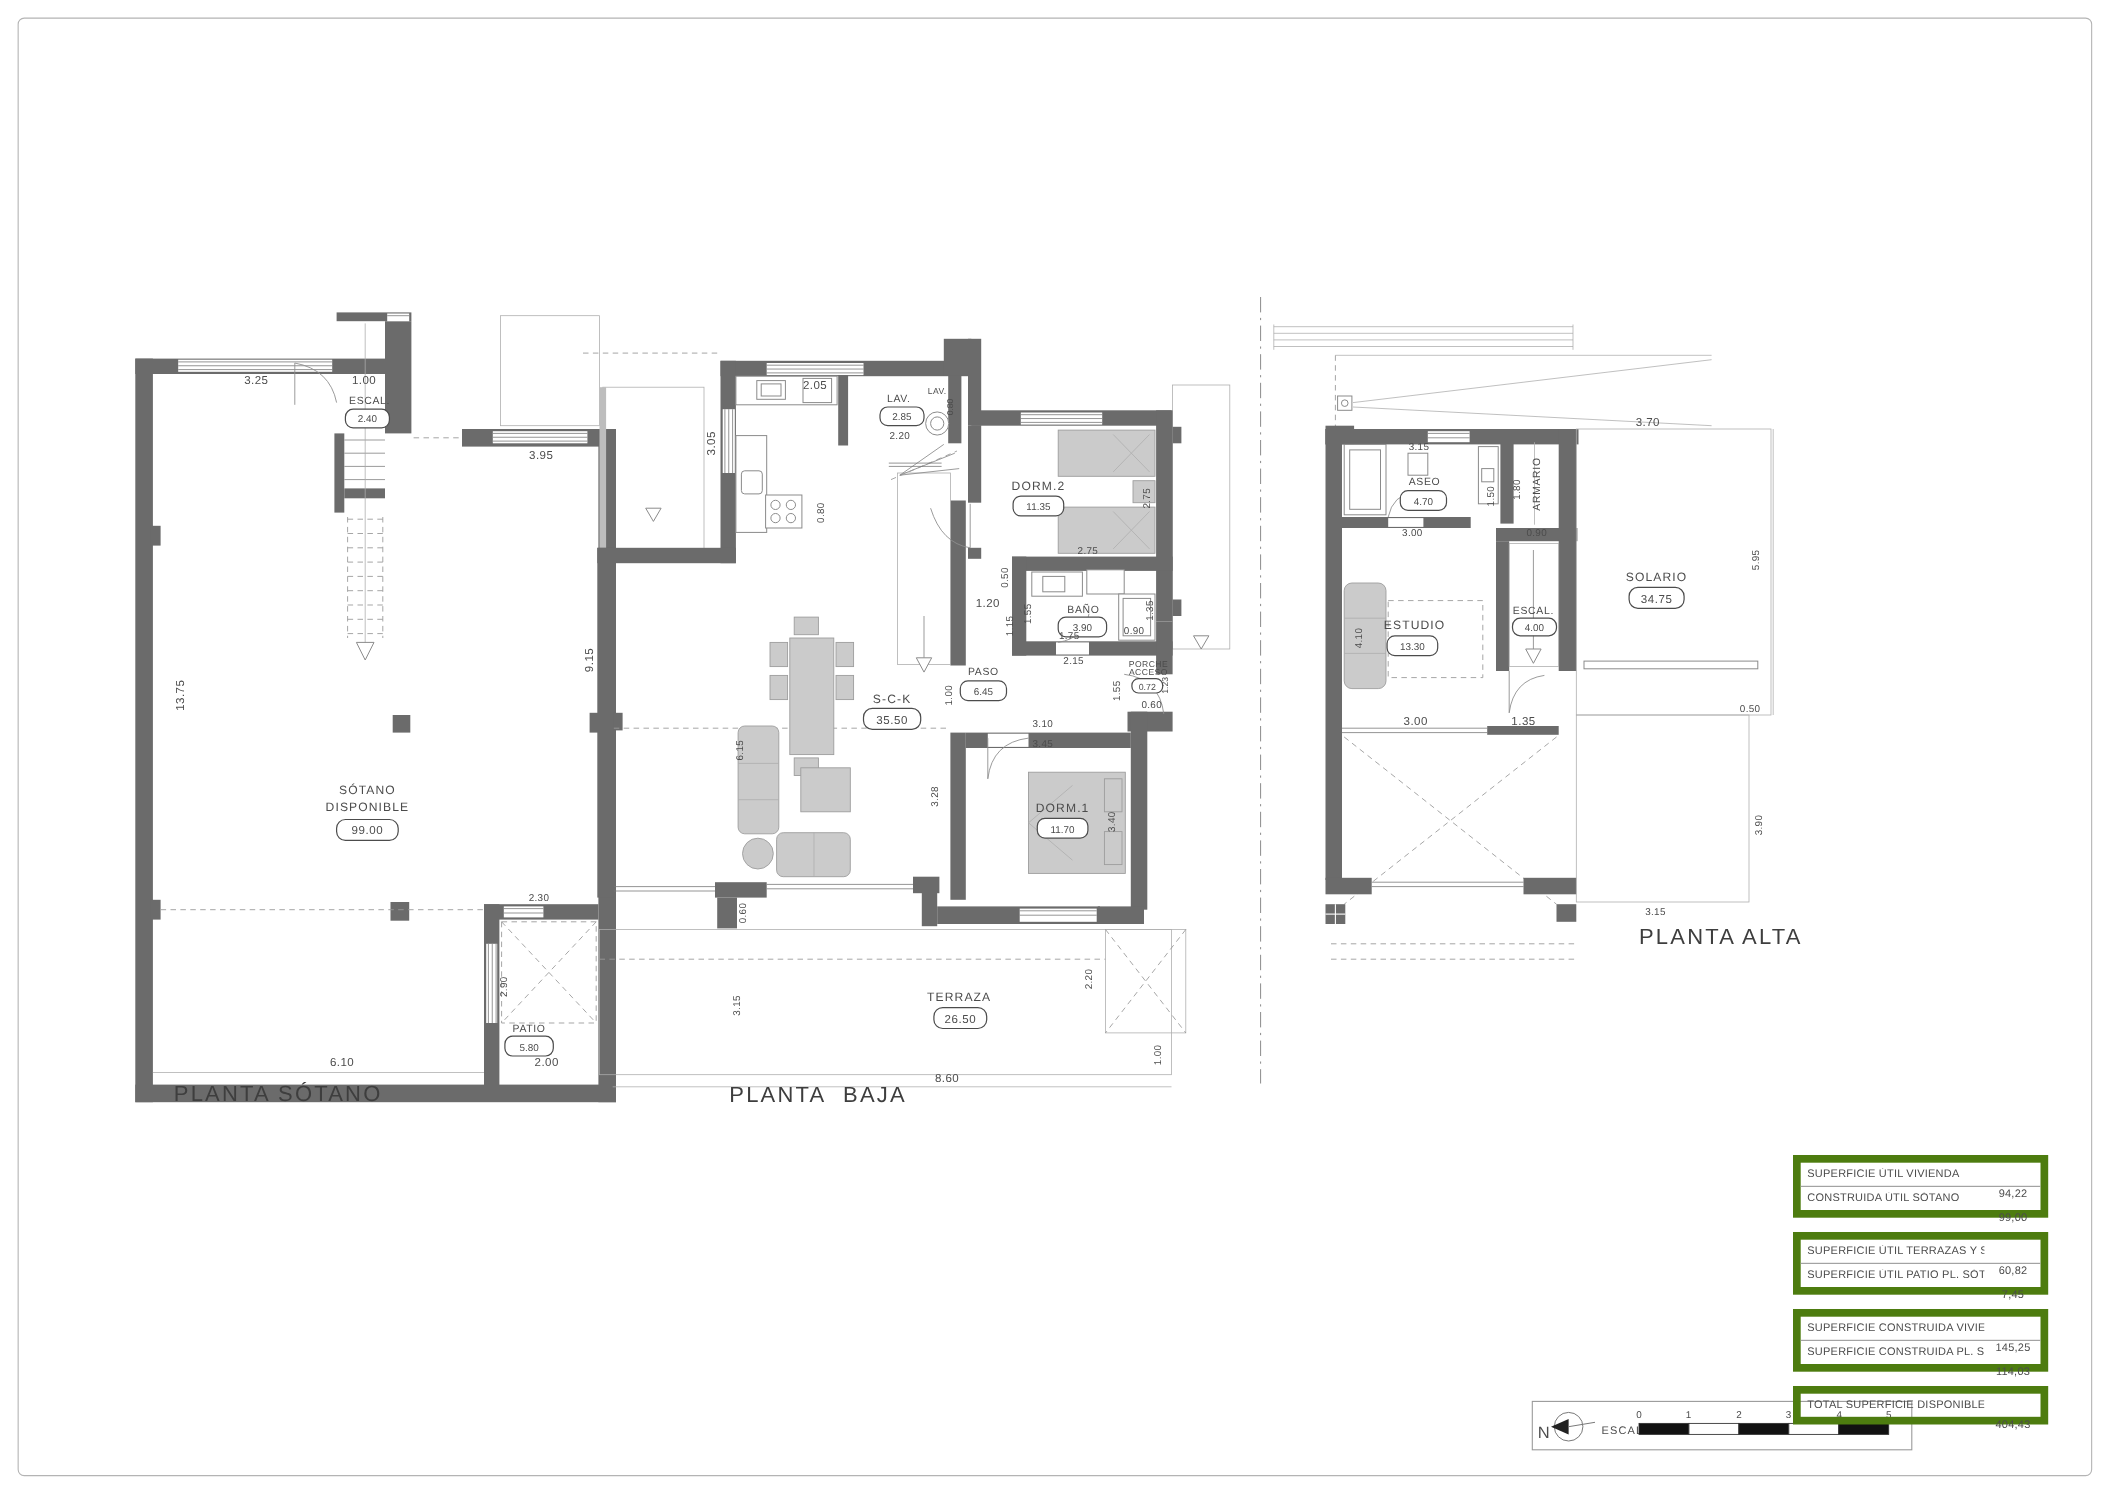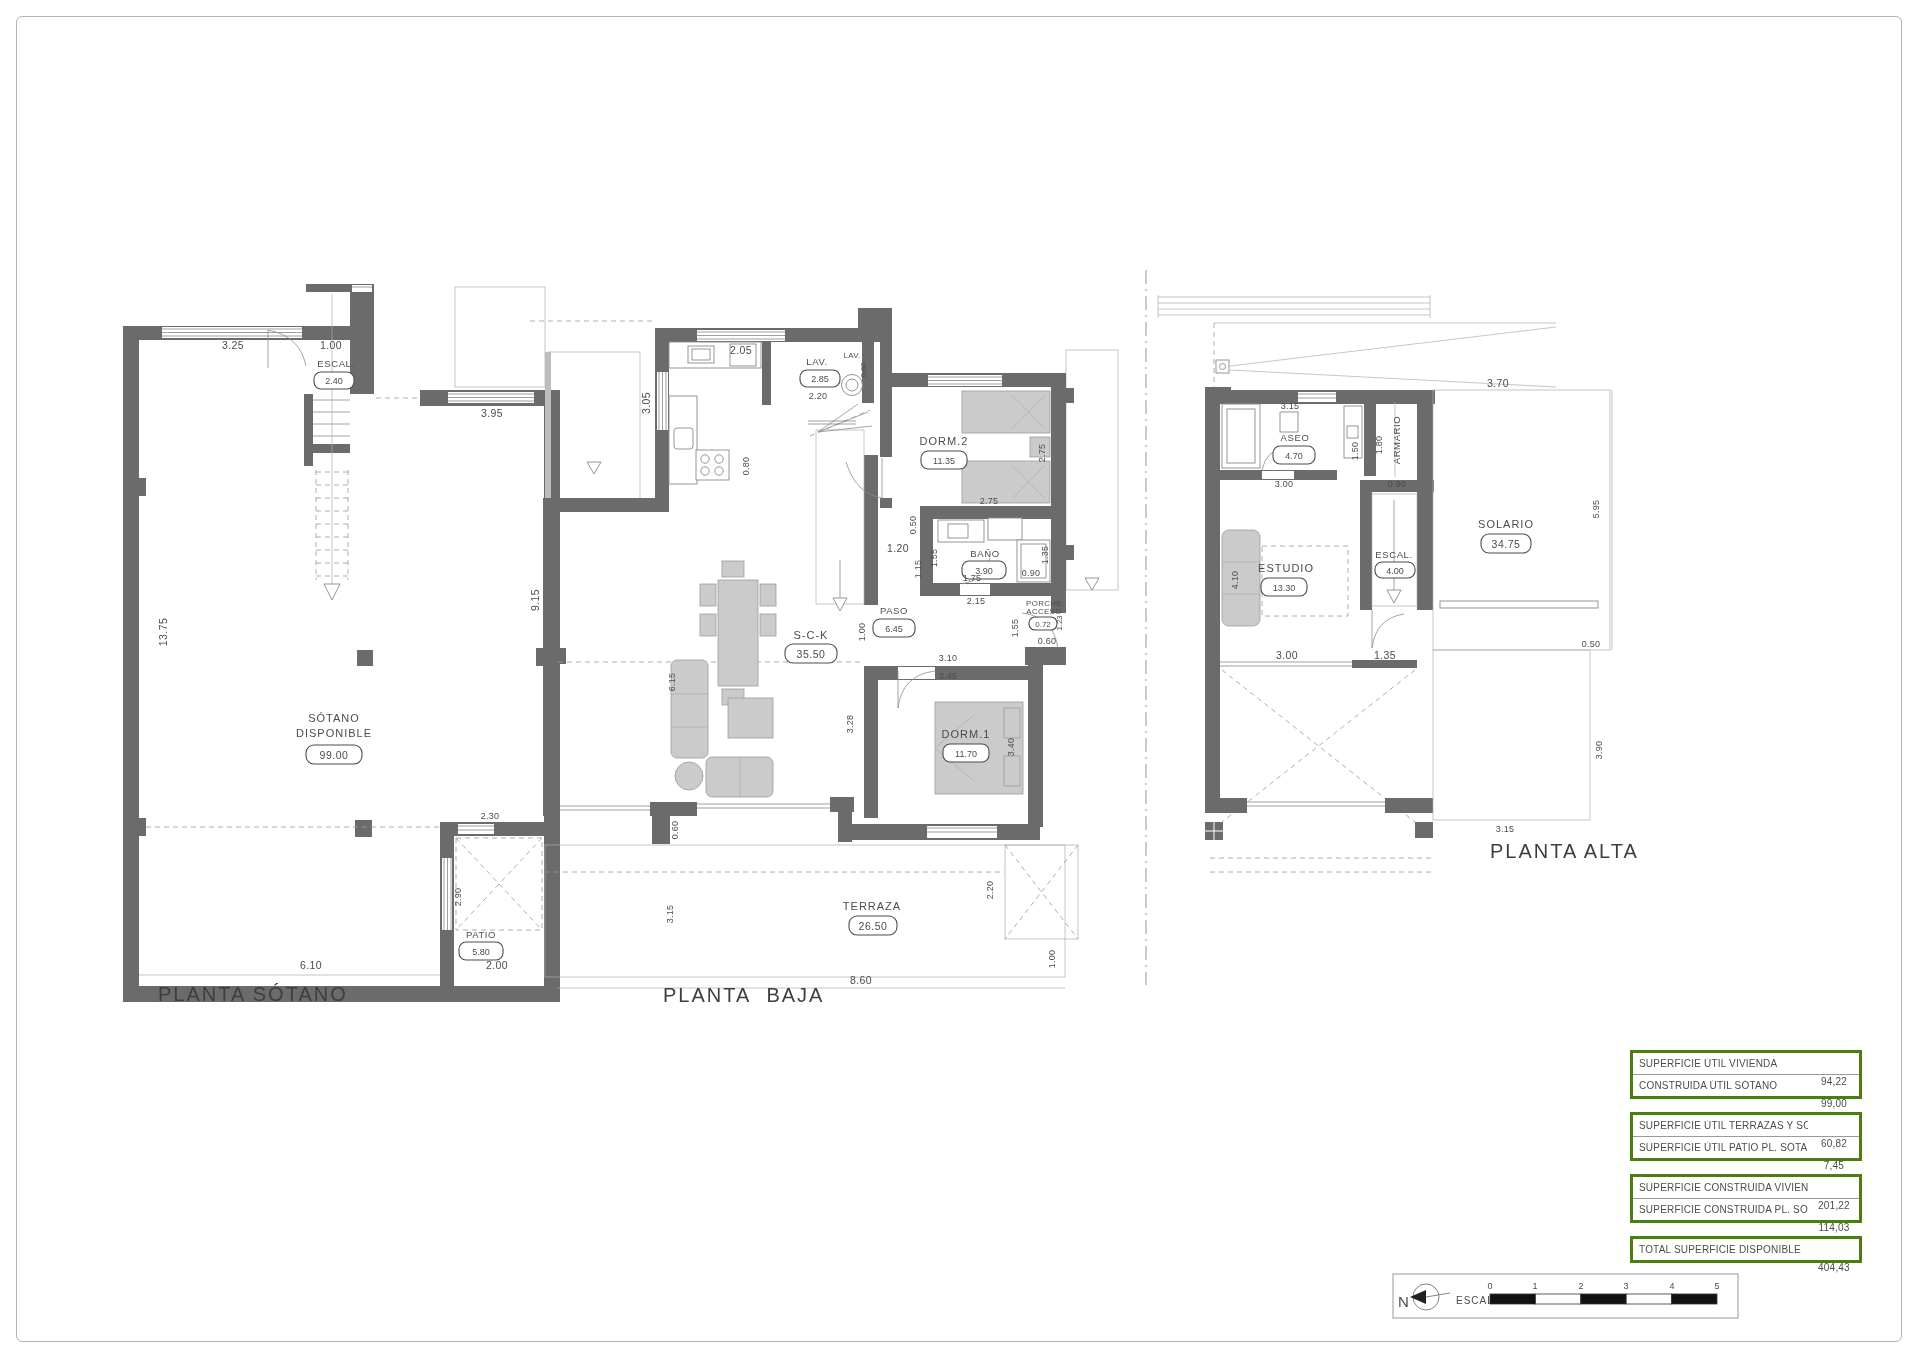--- a/index.html
+++ b/index.html
@@ -26,21 +26,21 @@
   .wl    { stroke:#757575; stroke-width:.7; }
   .dashT { stroke:#9a9a9a; stroke-width:.8; fill:none; stroke-dasharray:5 4; }
   .prop  { stroke:#8a8a8a; stroke-width:.9; fill:none; stroke-dasharray:14 5 2 5; }
   .furn  { fill:#cbcbcb; stroke:#9c9c9c; stroke-width:.8; }
   .fix   { fill:#fff; stroke:#8a8a8a; stroke-width:.9; }
   .arrow { fill:#fff; stroke:#8a8a8a; stroke-width:.9; }
   .bar-b { fill:#111; stroke:#333; stroke-width:.8; }
   .bar-w { fill:#fff; stroke:#333; stroke-width:.8; }
   
   .areas { position:absolute; left:1630px; top:1050px; width:232px; }
-  .tgroup { border:3px solid #4d7c0f; margin-bottom:13px; }
+  .tgroup { border:7px solid #4d7c0f; margin-bottom:13px; }
   .trow  { display:flex; height:21px; align-items:center; border-top:1px solid #9a9a9a;
            font-size:10px; color:#4c4c4c; letter-spacing:.2px; }
   .trow:first-child { border-top:none; }
   .tlabel{ flex:1; padding-left:6px; white-space:nowrap; overflow:hidden; }
   .tval  { width:50px; text-align:center; border-left:1px solid #9a9a9a; align-self:stretch;
            display:flex; align-items:center; justify-content:center;margin-top:28px; }
 </style>
 </head>
 <body>
 
@@ -516,21 +516,21 @@
       <div class="tval">60,82</div>
     </div>
     <div class="trow">
       <div class="tlabel">SUPERFICIE ÚTIL PATIO PL. SÓTANO</div>
       <div class="tval">7,45</div>
     </div>
   </div>
   <div class="tgroup">
     <div class="trow">
       <div class="tlabel">SUPERFICIE CONSTRUIDA VIVIENDA</div>
-      <div class="tval">201,22</div>
+      <div class="tval">145,25</div>
     </div>
     <div class="trow">
       <div class="tlabel">SUPERFICIE CONSTRUIDA PL. SÓTANO</div>
       <div class="tval">114,03</div>
     </div>
   </div>
   <div class="tgroup">
     <div class="trow">
       <div class="tlabel">TOTAL SUPERFICIE DISPONIBLE</div>
       <div class="tval">404,43</div>

